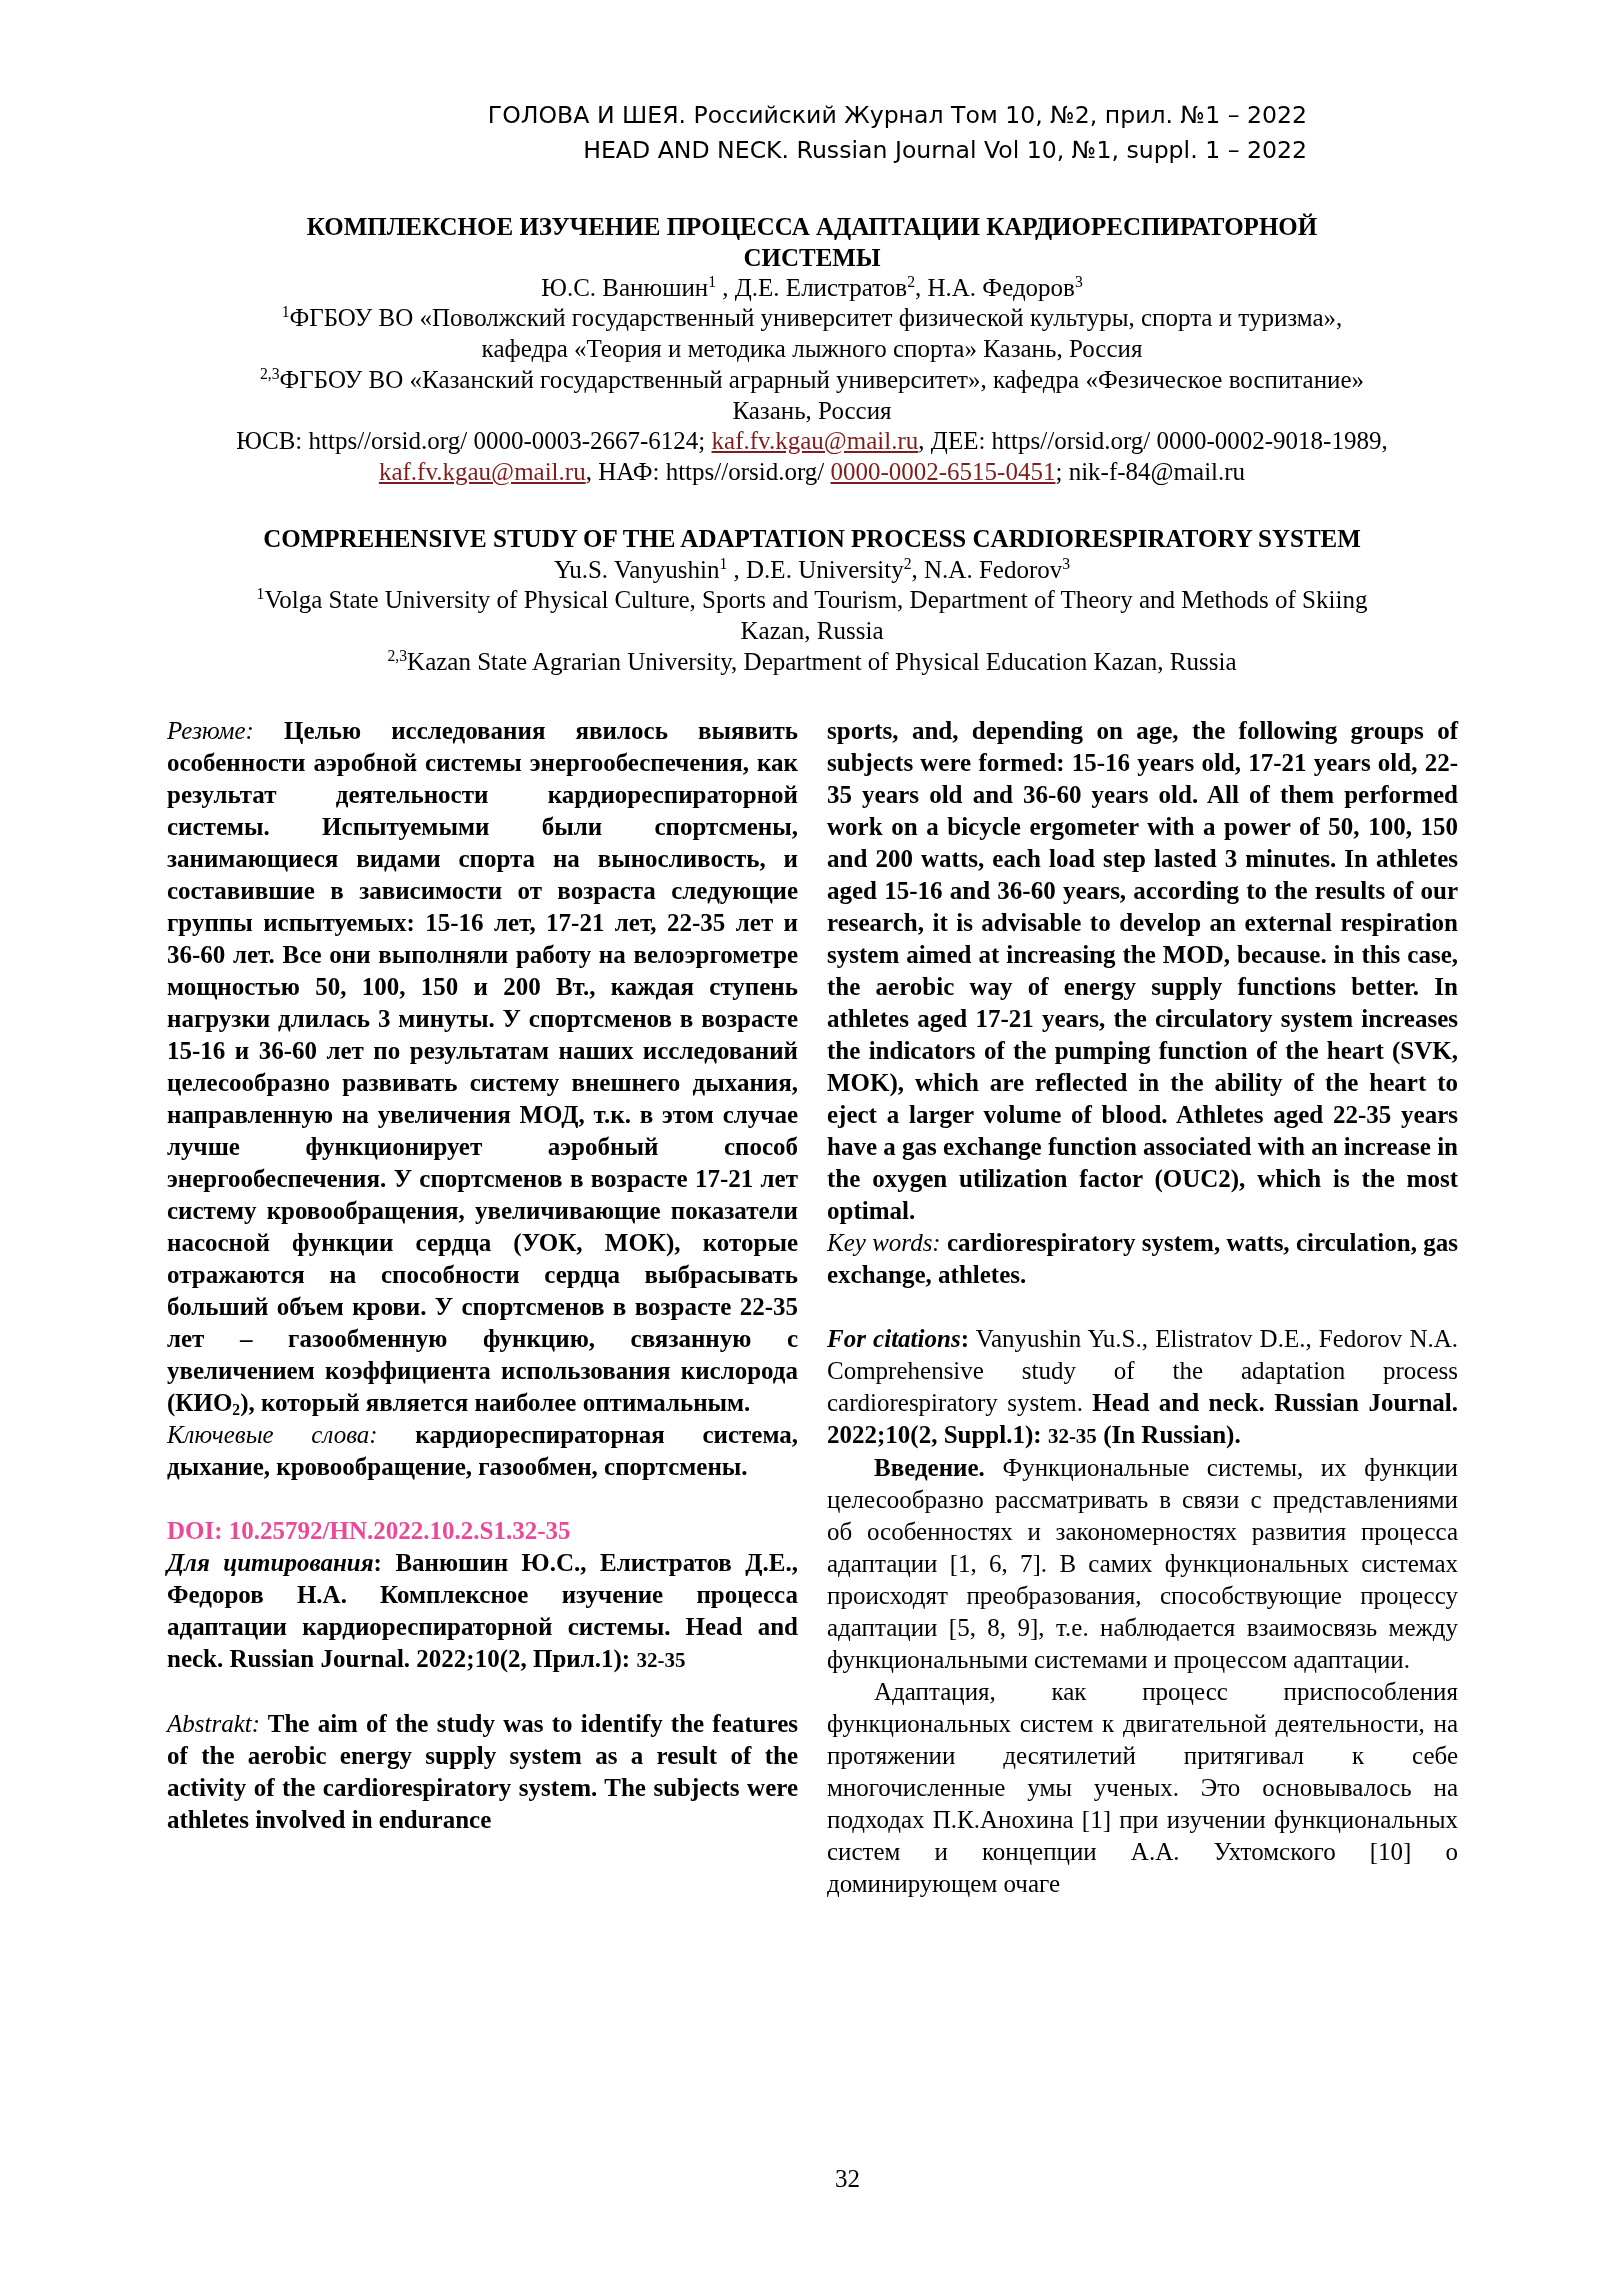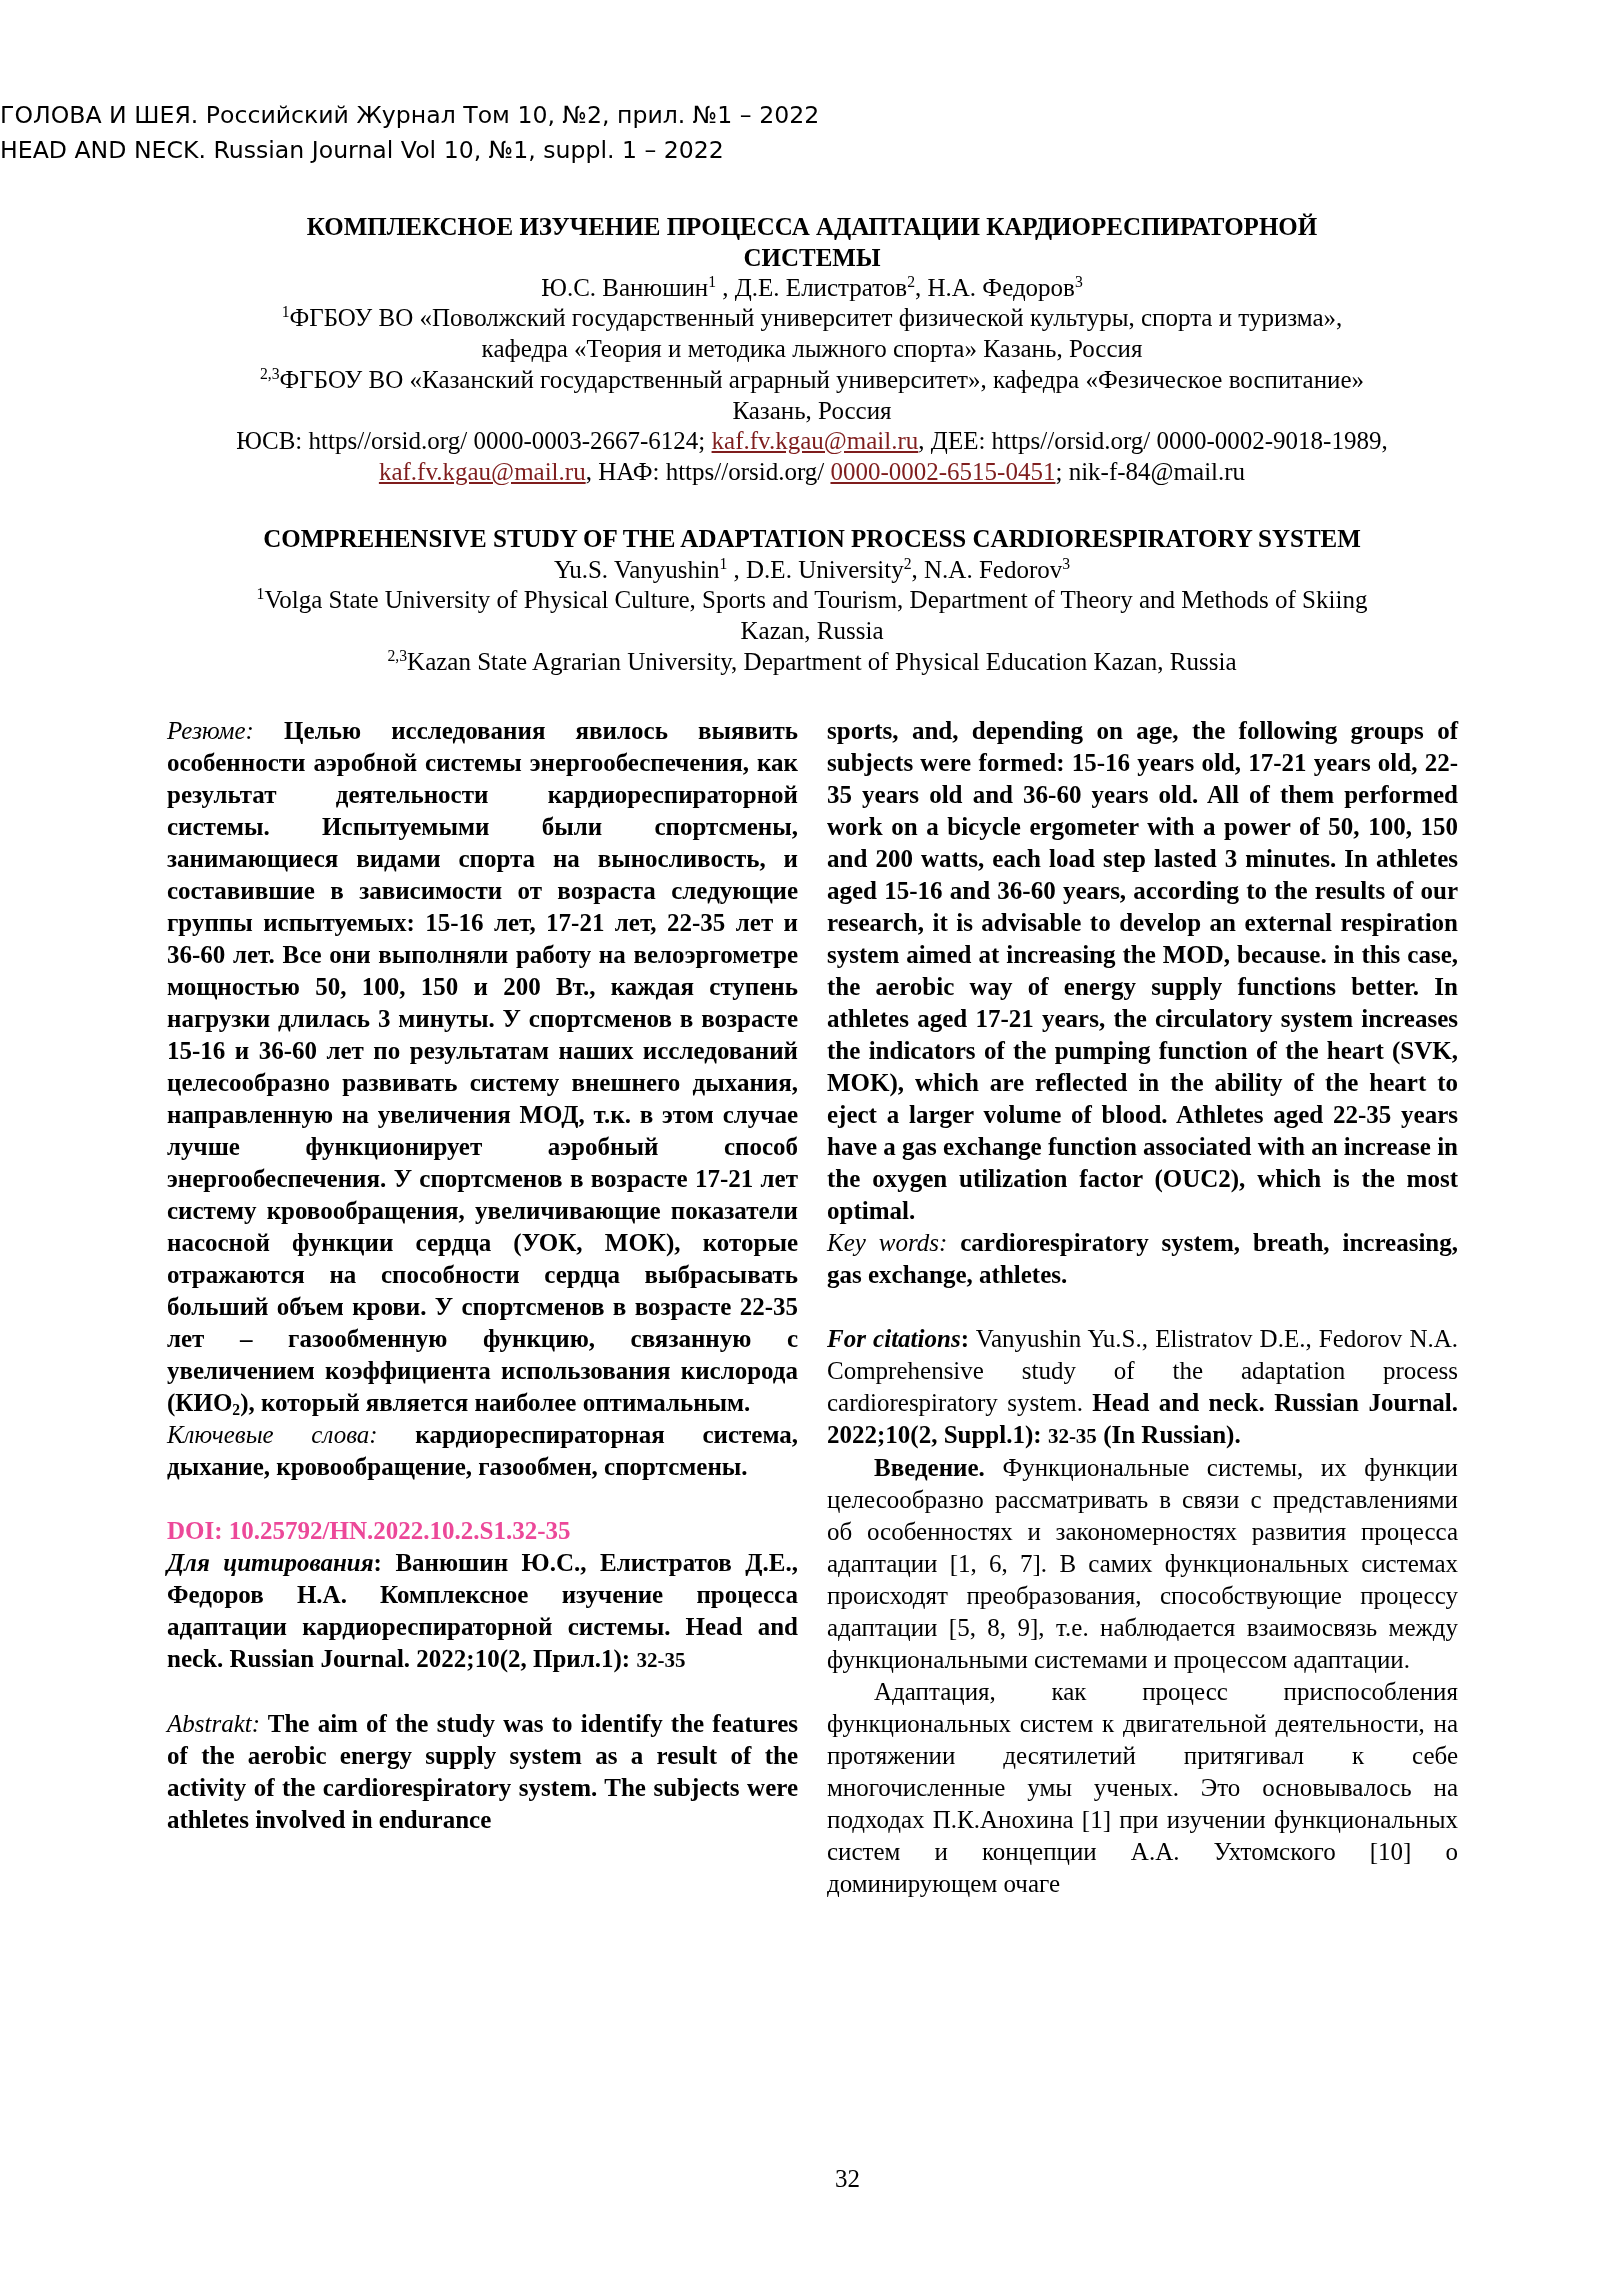--- a/index.html
+++ b/index.html
@@ -1,19 +1,19 @@
 <!DOCTYPE html>
 <html style="font-size:10.5px"><head>
 <meta charset="utf-8">
 <style>
   html, body { margin: 0; padding: 0; background: #ffffff; }
   body { width: 1623px; height: 2295px; position: relative; overflow: hidden; color: #000; }
   .page { position: absolute; left: 0; top: 0; width: 1623px; height: 2295px; background: #fff; }
 
-  .running-head { position: absolute; left: 0; width: 1307px; text-align: left;
+  .running-head { position: absolute; left: 0; width: 1307px; text-align: right;
     font-family: "DejaVu Sans", sans-serif; font-size: 23.6px; line-height: 34px; }
   .rh1 { top: 98px; }
   .rh2 { top: 133px; }
 
   .block-center { position: absolute; left: 164px; width: 1296px; text-align: center;
     font-family: "Liberation Serif", serif; font-size: 25px; line-height: 31px; }
   .title { font-weight: bold; }
   .title-ru { top: 211px; }
   .authors-ru { top: 272px; }
   .affil-ru { top: 302px; }
@@ -87,21 +87,21 @@
     <p class="b"><span class="i" style="font-weight:normal">Ключевые слова:</span><span> кардиореспираторная система, дыхание, кровообращение, газообмен, спортсмены.</span></p>
     <div class="gap"></div>
     <p><span class="doi">DOI: 10.25792/HN.2022.10.2.S1.32-35</span></p>
     <p class="b"><span class="i">Для цитирования</span><span>: Ванюшин Ю.С., Елистратов Д.Е., Федоров Н.А. Комплексное изучение процесса адаптации кардиореспираторной системы. Head and neck. Russian Journal. 2022;10(2, Прил.1): </span><span class="small-bold">32-35</span></p>
     <div class="gap"></div>
     <p class="b"><span class="i" style="font-weight:normal">Abstrakt:</span><span> The aim of the study was to identify the features of the aerobic energy supply system as a result of the activity of the cardiorespiratory system. The subjects were athletes involved in endurance</span></p>
   </div>
 
   <div class="col col-right">
     <p class="b">sports, and, depending on age, the following groups of subjects were formed: 15-16 years old, 17-21 years old, 22-35 years old and 36-60 years old. All of them performed work on a bicycle ergometer with a power of 50, 100, 150 and 200 watts, each load step lasted 3 minutes. In athletes aged 15-16 and 36-60 years, according to the results of our research, it is advisable to develop an external respiration system aimed at increasing the MOD, because. in this case, the aerobic way of energy supply functions better. In athletes aged 17-21 years, the circulatory system increases the indicators of the pumping function of the heart (SVK, MOK), which are reflected in the ability of the heart to eject a larger volume of blood. Athletes aged 22-35 years have a gas exchange function associated with an increase in the oxygen utilization factor (OUC2), which is the most optimal.</p>
-    <p><span class="i">Key words:</span><span class="b"> cardiorespiratory system, breath, increasing, gas exchange, athletes.</span></p>
+    <p><span class="i">Key words:</span><span class="b"> cardiorespiratory system, watts, circulation, gas exchange, athletes.</span></p>
     <div class="gap"></div>
     <p><span class="b i">For citations</span><span class="b">:</span><span> Vanyushin Yu.S., Elistratov D.E., Fedorov N.A. Comprehensive study of the adaptation process cardiorespiratory system. </span><span class="b">Head and neck. Russian Journal. 2022;10(2, Suppl.1): </span><span class="small-bold">32-35</span><span class="b"> (In Russian).</span></p>
     <p class="indent"><span class="b">Введение.</span><span> Функциональные системы, их функции целесообразно рассматривать в связи с представлениями об особенностях и закономерностях развития процесса адаптации [1, 6, 7]. В самих функциональных системах происходят преобразования, способствующие процессу адаптации [5, 8, 9], т.е. наблюдается взаимосвязь между функциональными системами и процессом адаптации.</span></p>
     <p class="indent">Адаптация, как процесс приспособления функциональных систем к двигательной деятельности, на протяжении десятилетий притягивал к себе многочисленные умы ученых. Это основывалось на подходах П.К.Анохина [1] при изучении функциональных систем и концепции А.А. Ухтомского [10] о доминирующем очаге</p>
   </div>
 
   <div class="page-number">32</div>
 </div>
 
 

